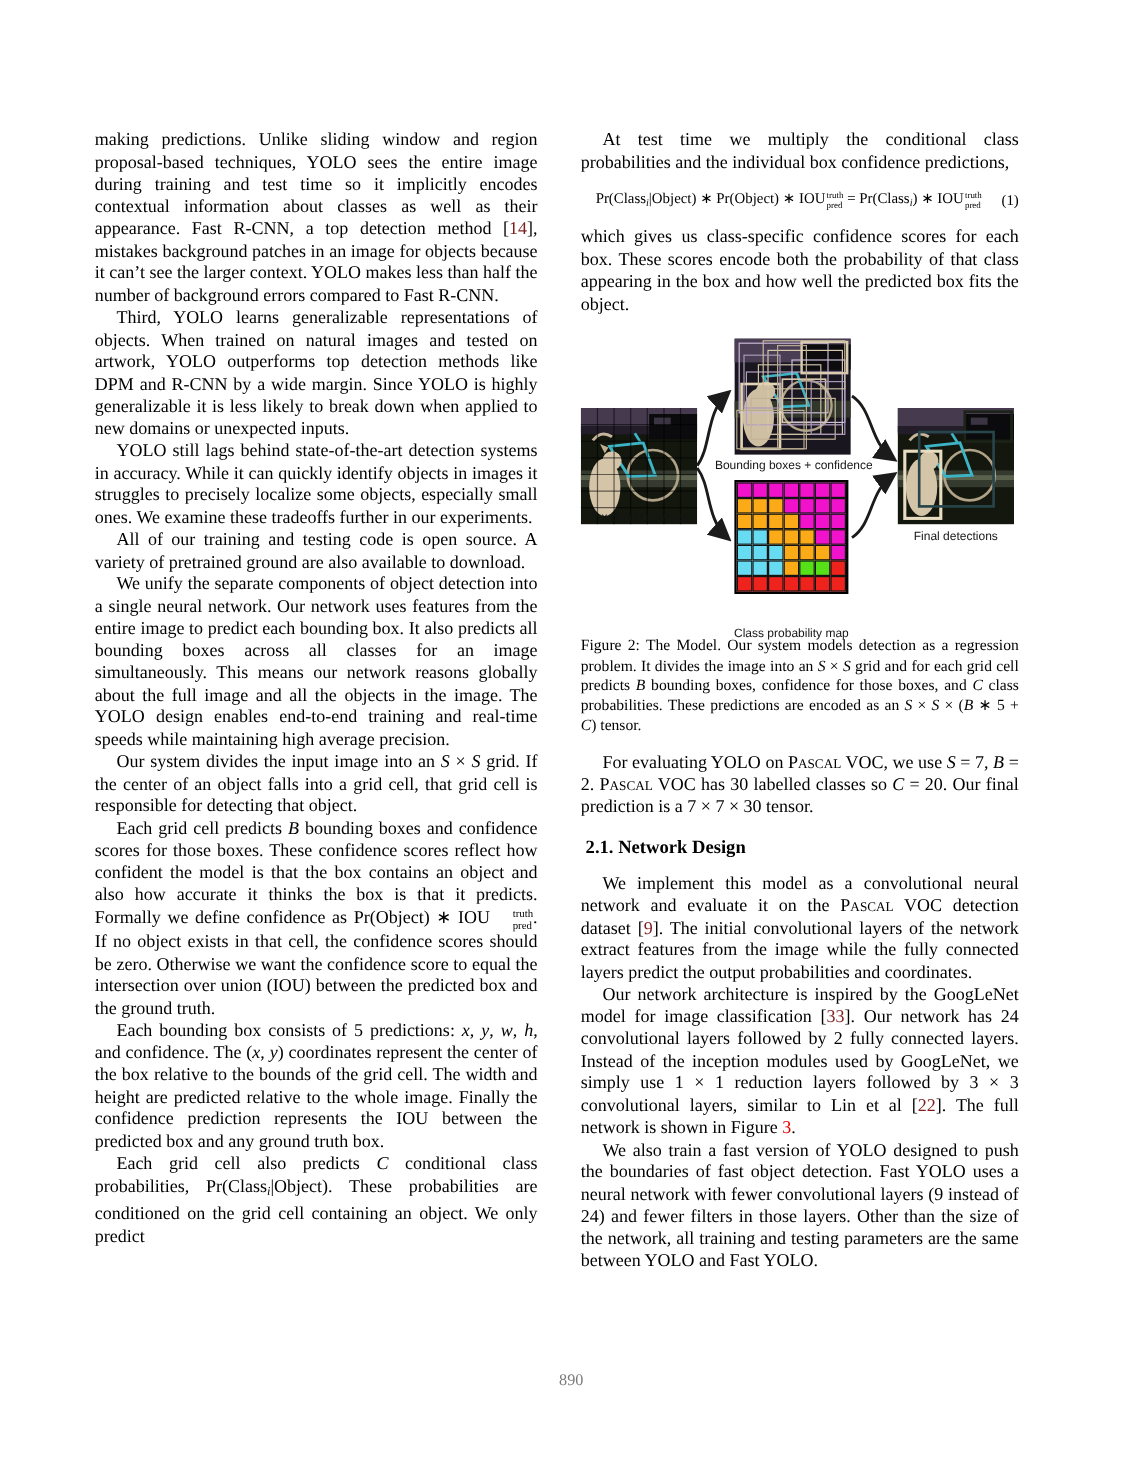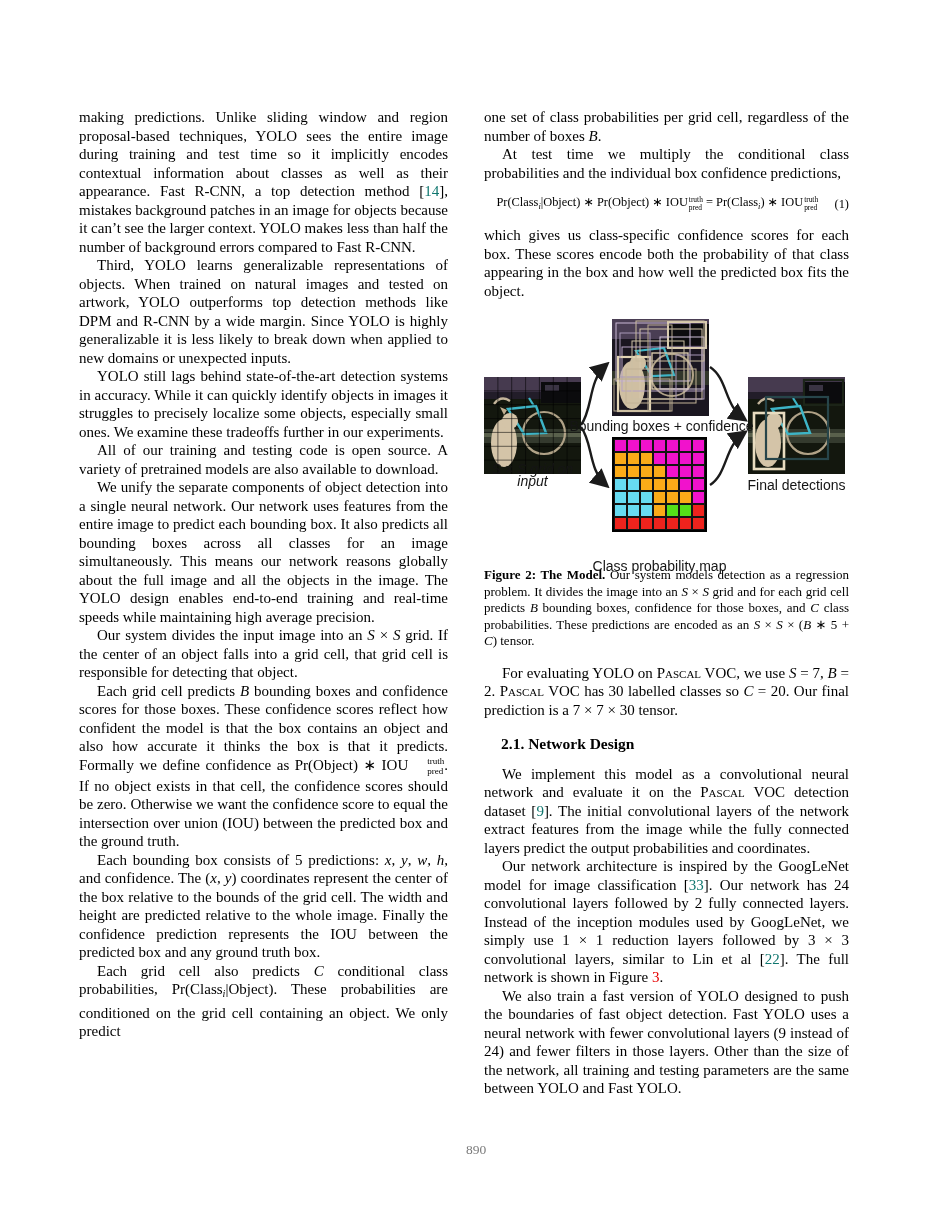--- a/index.html
+++ b/index.html
@@ -4,24 +4,24 @@
 <style>
   html,body{margin:0;padding:0;background:#ffffff;}
   body{width:952px;height:1232px;position:relative;overflow:hidden;
        font-family:"Liberation Serif", serif;color:#000;}
   .col{position:absolute;top:108px;text-align:justify;font-size:15px;line-height:18.5px;}
   .col-left{left:79px;width:369px;}
   .col-right{left:484px;width:365px;}
   .col p{margin:0;text-indent:18px;}
   .col p.noindent{text-indent:0;}
   h2{font-size:17.5px;margin:21px 0 13px 0;text-indent:0;text-align:left;}
-  h3{font-size:15.5px;margin:16px 0 11px 17px;text-indent:0;text-align:left;}
+  h3{font-size:15.5px;margin:16px 0 11px 4px;text-indent:0;text-align:left;}
   .s-i{font-style:italic;}
-  .s-b{font-weight:bold;}
-  .s-g{color:#0f766e;}
+  .s-b{font-weight:normal;}
+  .s-g{color:#7f1d1d;}
   .s-r{color:#E60000;}
   .s-sc{font-variant:small-caps;}
   .s-sub{font-size:68%;font-style:italic;vertical-align:-0.3em;}
   .stack{display:inline-block;font-size:60%;line-height:1.15;text-align:left;
          vertical-align:-0.55em;margin-left:1px;}
   .stack span{display:block;}
   .equation{display:flex;align-items:center;font-size:12.4px;margin:11px 0;}
   .eq-body{flex:1;text-align:center;}
   .eq-num{padding-left:4px;}
   
@@ -29,51 +29,50 @@
   .fig-img{position:absolute;width:97px;height:97px;}
   .fig-img svg{display:block;width:97px;height:97px;}
   .img-input{left:0;top:60px;}
   .img-boxes{left:128px;top:2px;}
   .img-final{left:264px;top:60px;}
   .probmap{position:absolute;left:128px;top:120px;display:grid;
            grid-template-columns:repeat(7,13px);grid-auto-rows:13px;
            border:2px solid #000;width:91px;}
   .pm-cell{box-sizing:border-box;border:1px solid #141414;}
   .fig-label{position:absolute;font-family:"Liberation Sans",sans-serif;
-             font-size:14px;color:#151515;text-align:center;line-height:12px;}
+             font-size:10px;color:#151515;text-align:center;line-height:12px;}
   .lbl-grid{left:-9px;top:146px;width:115px;font-style:italic;}
   .lbl-boxes{left:80px;top:103px;width:195px;}
   .lbl-map{left:98px;top:219px;width:155px;margin-top:24px;}
   .lbl-final{left:255px;top:162px;width:115px;}
   .fig-arrows{position:absolute;}
   .arrows-left{left:94px;top:30px;}
   .arrows-right{left:222px;top:30px;}
   .caption{font-size:13px;line-height:16.6px;margin:12px 0 14px 0 !important;text-indent:0 !important;}
   .footer{position:absolute;top:1142px;left:0;width:952px;text-align:center;
           font-size:13.5px;color:#7b7b7b;}
 </style>
 </head>
 <body>
 
 <div>
 
   <div class="col col-left">
     <p class="noindent"><span>making predictions.  Unlike sliding window and region proposal-based techniques, YOLO sees the entire image during training and test time so it implicitly encodes contextual information about classes as well as their appearance. Fast R-CNN, a top detection method [</span><span class="s-g">14</span><span>], mistakes background patches in an image for objects because it can’t see the larger context. YOLO makes less than half the number of background errors compared to Fast R-CNN.</span></p>
     <p><span>Third, YOLO learns generalizable representations of objects. When trained on natural images and tested on artwork, YOLO outperforms top detection methods like DPM and R-CNN by a wide margin. Since YOLO is highly generalizable it is less likely to break down when applied to new domains or unexpected inputs.</span></p>
     <p><span>YOLO still lags behind state-of-the-art detection systems in accuracy. While it can quickly identify objects in images it struggles to precisely localize some objects, especially small ones. We examine these tradeoffs further in our experiments.</span></p>
-    <p><span>All of our training and testing code is open source. A variety of pretrained models are also available to download.</span></p>
+    <p><span>All of our training and testing code is open source. A variety of pretrained ground are also available to download.</span></p>
     <p><span>We unify the separate components of object detection into a single neural network.  Our network uses features from the entire image to predict each bounding box. It also predicts all bounding boxes across all classes for an image simultaneously. This means our network reasons globally about the full image and all the objects in the image. The YOLO design enables end-to-end training and real-time speeds while maintaining high average precision.</span></p>
     <p><span>Our system divides the input image into an </span><span class="s-i">S</span><span> × </span><span class="s-i">S</span><span> grid. If the center of an object falls into a grid cell, that grid cell is responsible for detecting that object.</span></p>
     <p><span>Each grid cell predicts </span><span class="s-i">B</span><span> bounding boxes and confidence scores for those boxes. These confidence scores reflect how confident the model is that the box contains an object and also how accurate it thinks the box is that it predicts. Formally we define confidence as Pr(Object) ∗ IOU</span><span class="stack"><span>truth</span><span>pred</span></span><span>. If no object exists in that cell, the confidence scores should be zero. Otherwise we want the confidence score to equal the intersection over union (IOU) between the predicted box and the ground truth.</span></p>
     <p><span>Each bounding box consists of 5 predictions: </span><span class="s-i">x</span><span>, </span><span class="s-i">y</span><span>, </span><span class="s-i">w</span><span>, </span><span class="s-i">h</span><span>, and confidence. The (</span><span class="s-i">x</span><span>, </span><span class="s-i">y</span><span>) coordinates represent the center of the box relative to the bounds of the grid cell. The width and height are predicted relative to the whole image. Finally the confidence prediction represents the IOU between the predicted box and any ground truth box.</span></p>
     <p><span>Each grid cell also predicts </span><span class="s-i">C</span><span> conditional class probabilities, Pr(Class</span><span class="s-sub">i</span><span>|Object).  These probabilities are conditioned on the grid cell containing an object. We only predict</span></p>
   </div>
 
   <div class="col col-right">
-    <p class="noindent"><span>one set of class probabilities per grid cell, regardless of the number of boxes </span><span class="s-i">B</span><span>.</span></p>
     <p><span>At test time we multiply the conditional class probabilities and the individual box confidence predictions,</span></p>
 
     <div class="equation">
       <span class="eq-body"><span>Pr(Class</span><span class="s-sub">i</span><span>|Object) ∗ Pr(Object) ∗ IOU</span><span class="stack"><span>truth</span><span>pred</span></span><span> = Pr(Class</span><span class="s-sub">i</span><span>) ∗ IOU</span><span class="stack"><span>truth</span><span>pred</span></span></span>
       <span class="eq-num">(1)</span>
     </div>
 
     <p class="noindent"><span>which gives us class-specific confidence scores for each box. These scores encode both the probability of that class appearing in the box and how well the predicted box fits the object.</span></p>
 
     <div class="figure">

